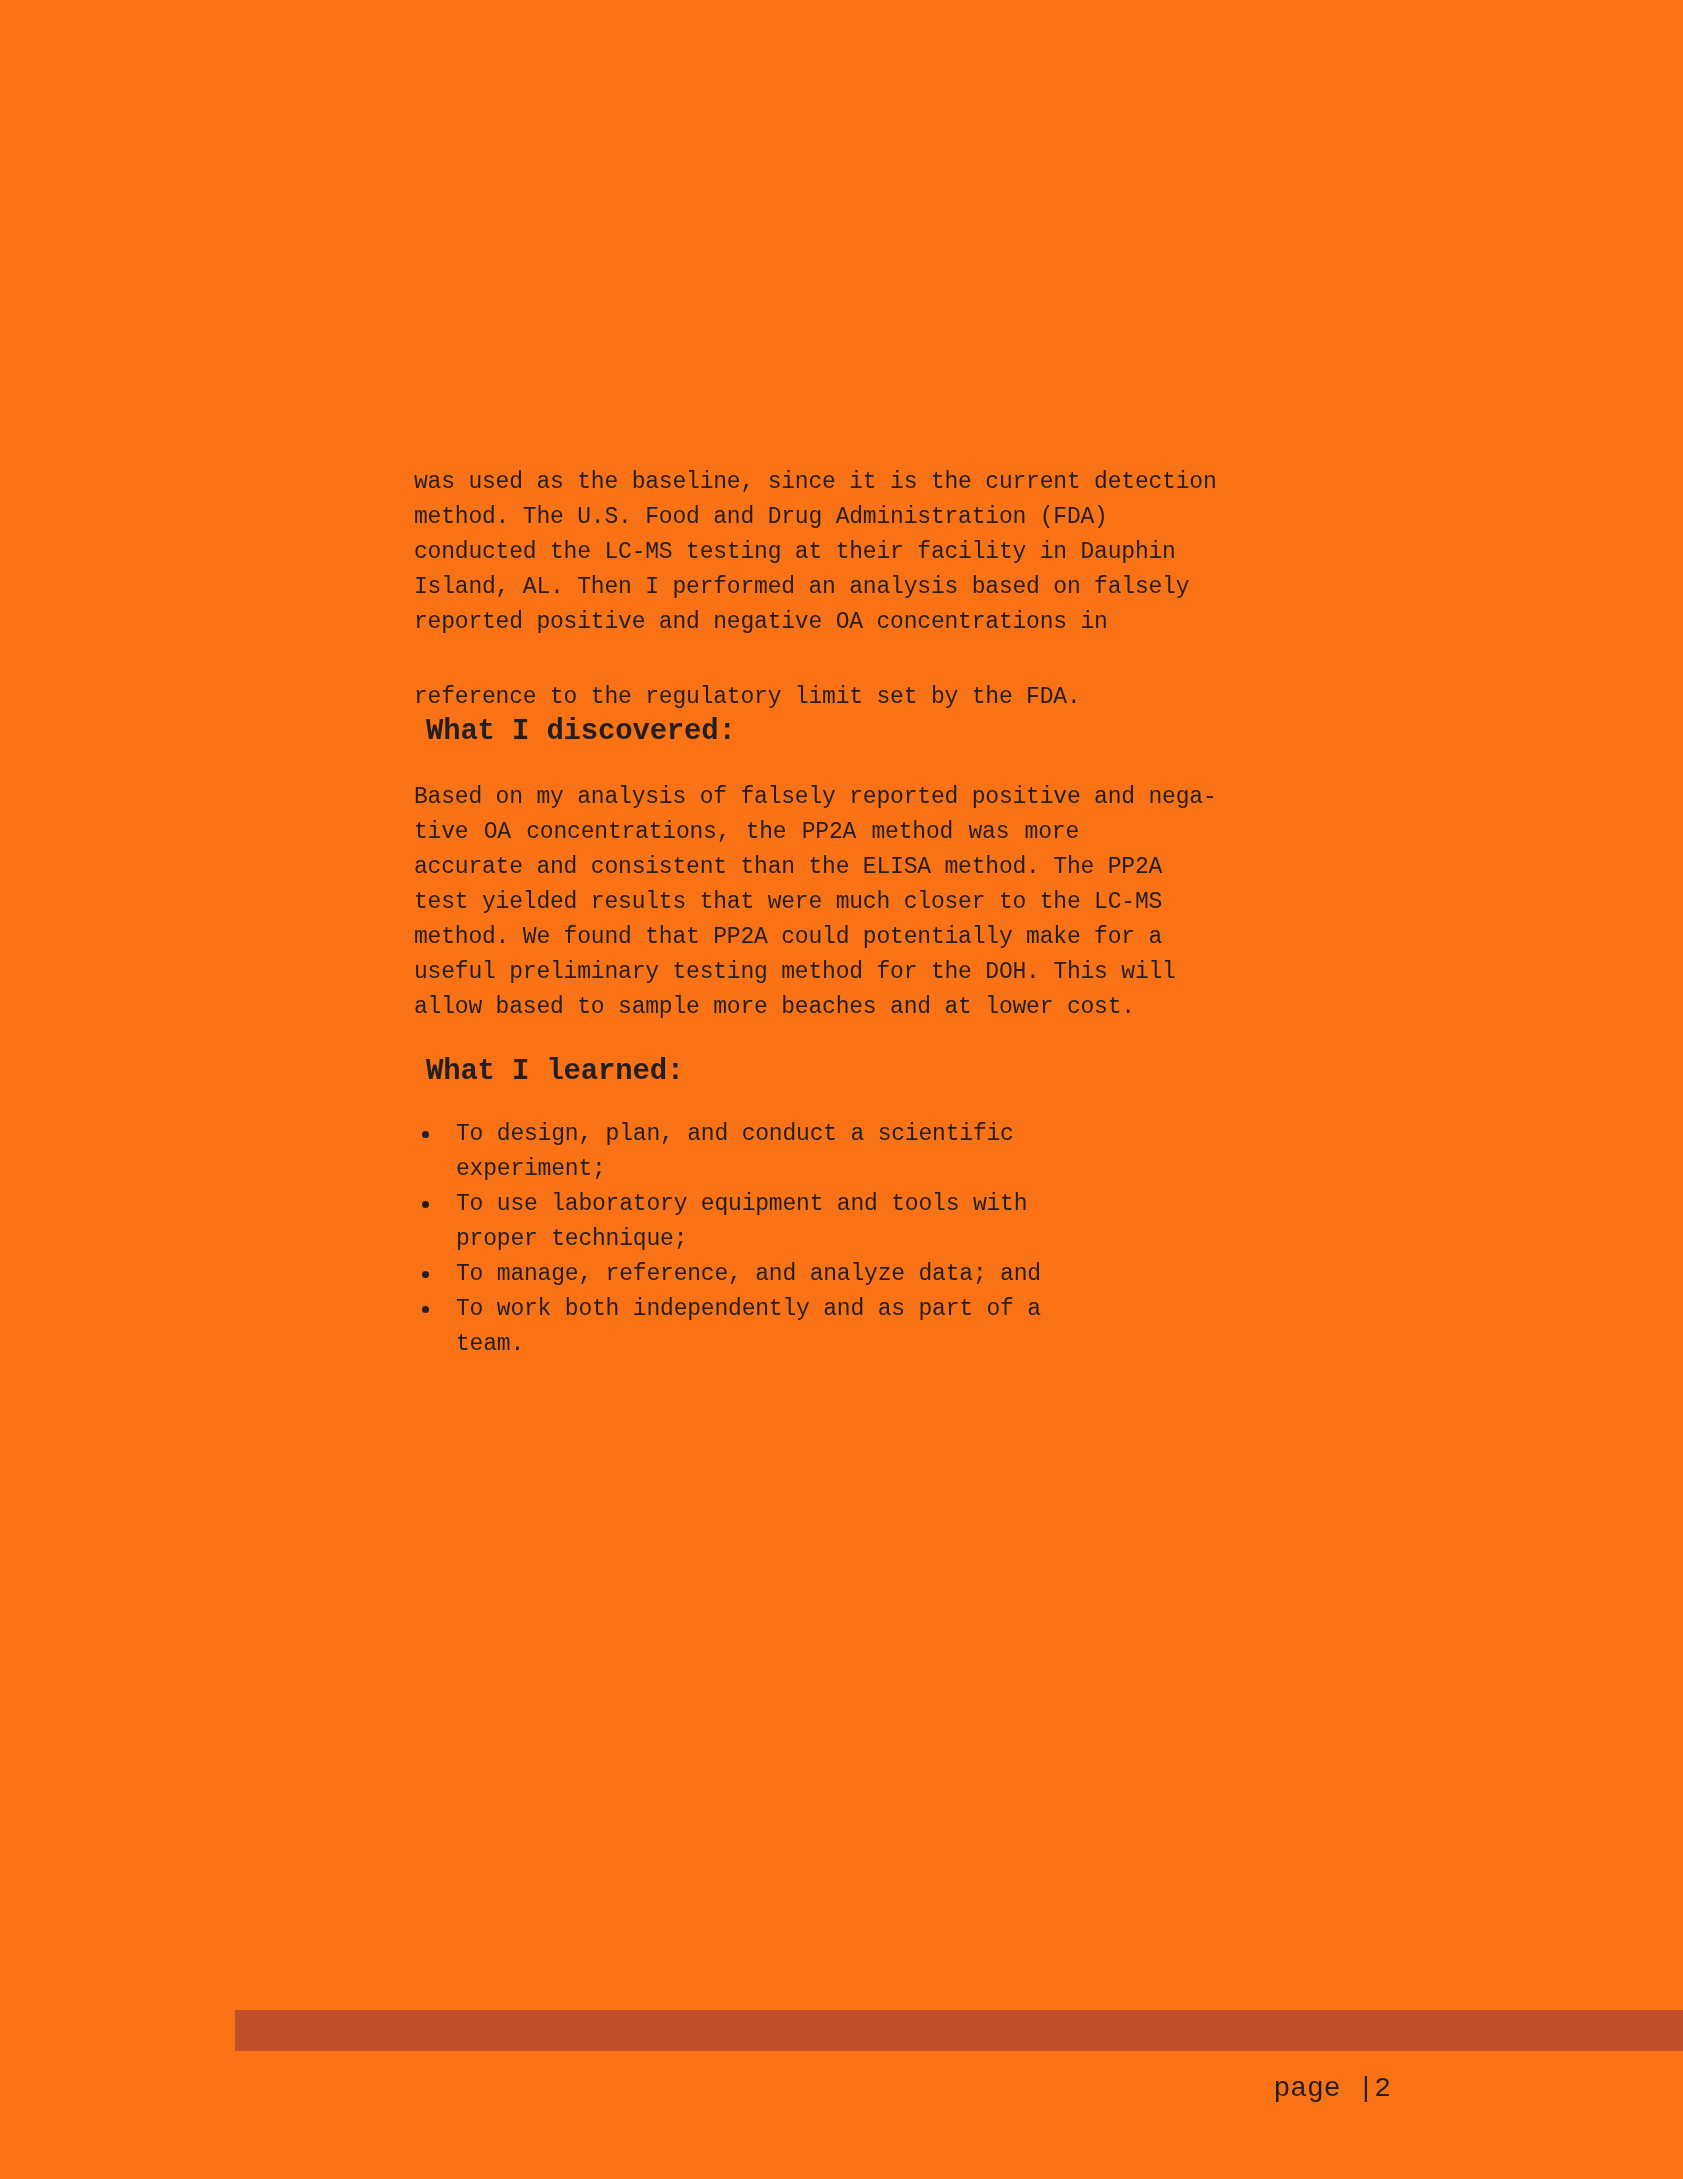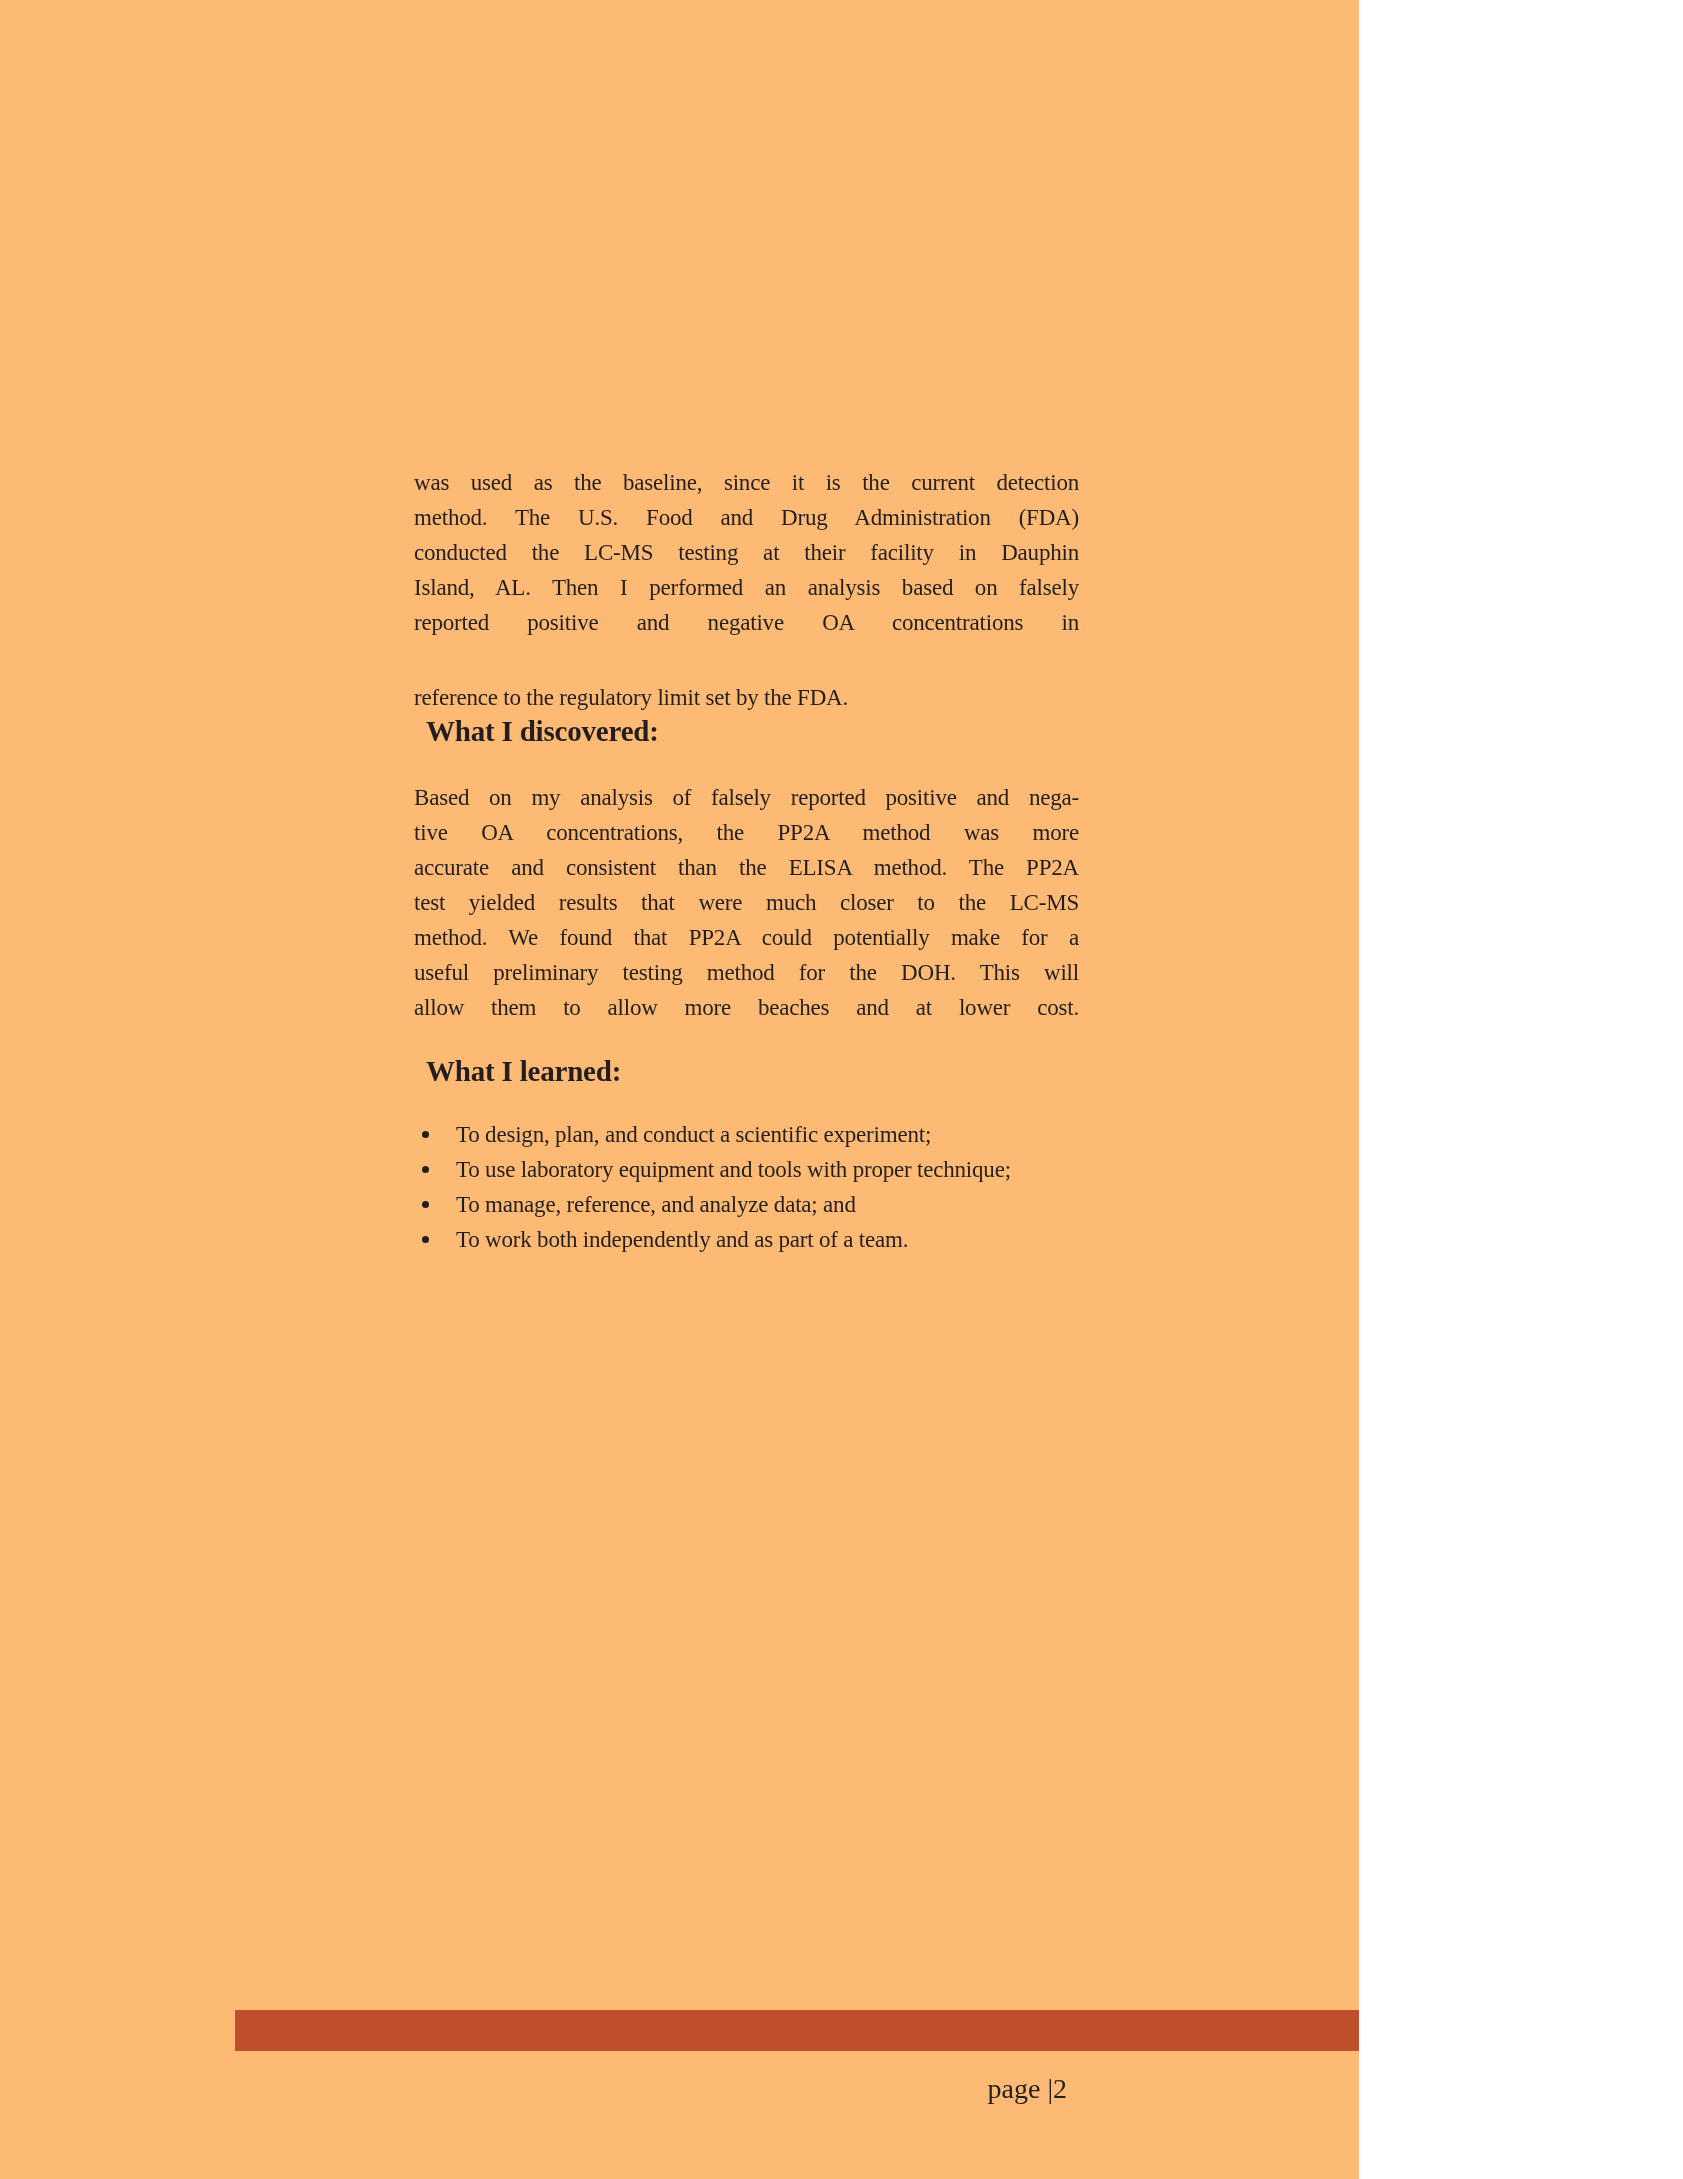--- a/index.html
+++ b/index.html
@@ -2,25 +2,25 @@
 <html><head>
 <meta charset="utf-8">
 <style>
   html, body {
     margin: 0;
     padding: 0;
     background: #ffffff;
   }
   .page {
     position: relative;
-    width: 1359px;
+    width: 1683px;
     height: 2179px;
-    background: #fdba74;
+    background: #f97316;
     overflow: hidden;
-    font-family: Liberation Serif, serif;
+    font-family: Liberation Mono, monospace;
     color: #231f20;
   }
   .para {
     position: absolute;
     left: 414px;
     width: 665px;
     font-size: 23px;
     line-height: 35px;
     letter-spacing: -0.2px;
     color: #231f20;
@@ -106,21 +106,21 @@
 
   <h2 class="heading heading-discovered">What I discovered:</h2>
 
   <div class="para para2">
       <div class="tline">Based on my analysis of falsely reported positive and nega-</div>
       <div class="tline">tive OA concentrations, the PP2A method was more</div>
       <div class="tline">accurate and consistent than the ELISA method. The PP2A</div>
       <div class="tline">test yielded results that were much closer to the LC-MS</div>
       <div class="tline">method. We found that PP2A could potentially make for a</div>
       <div class="tline">useful preliminary testing method for the DOH. This will</div>
-      <div class="tline">allow them to allow more beaches and at lower cost.</div>
+      <div class="tline">allow based to sample more beaches and at lower cost.</div>
     </div>
 
   <h2 class="heading heading-learned">What I learned:</h2>
 
   <div class="bullets">
       <div class="bullet-row">
         <span class="bullet-dot"></span>
         <span class="bullet-text">To design, plan, and conduct a scientific experiment;</span>
       </div>
       <div class="bullet-row">

